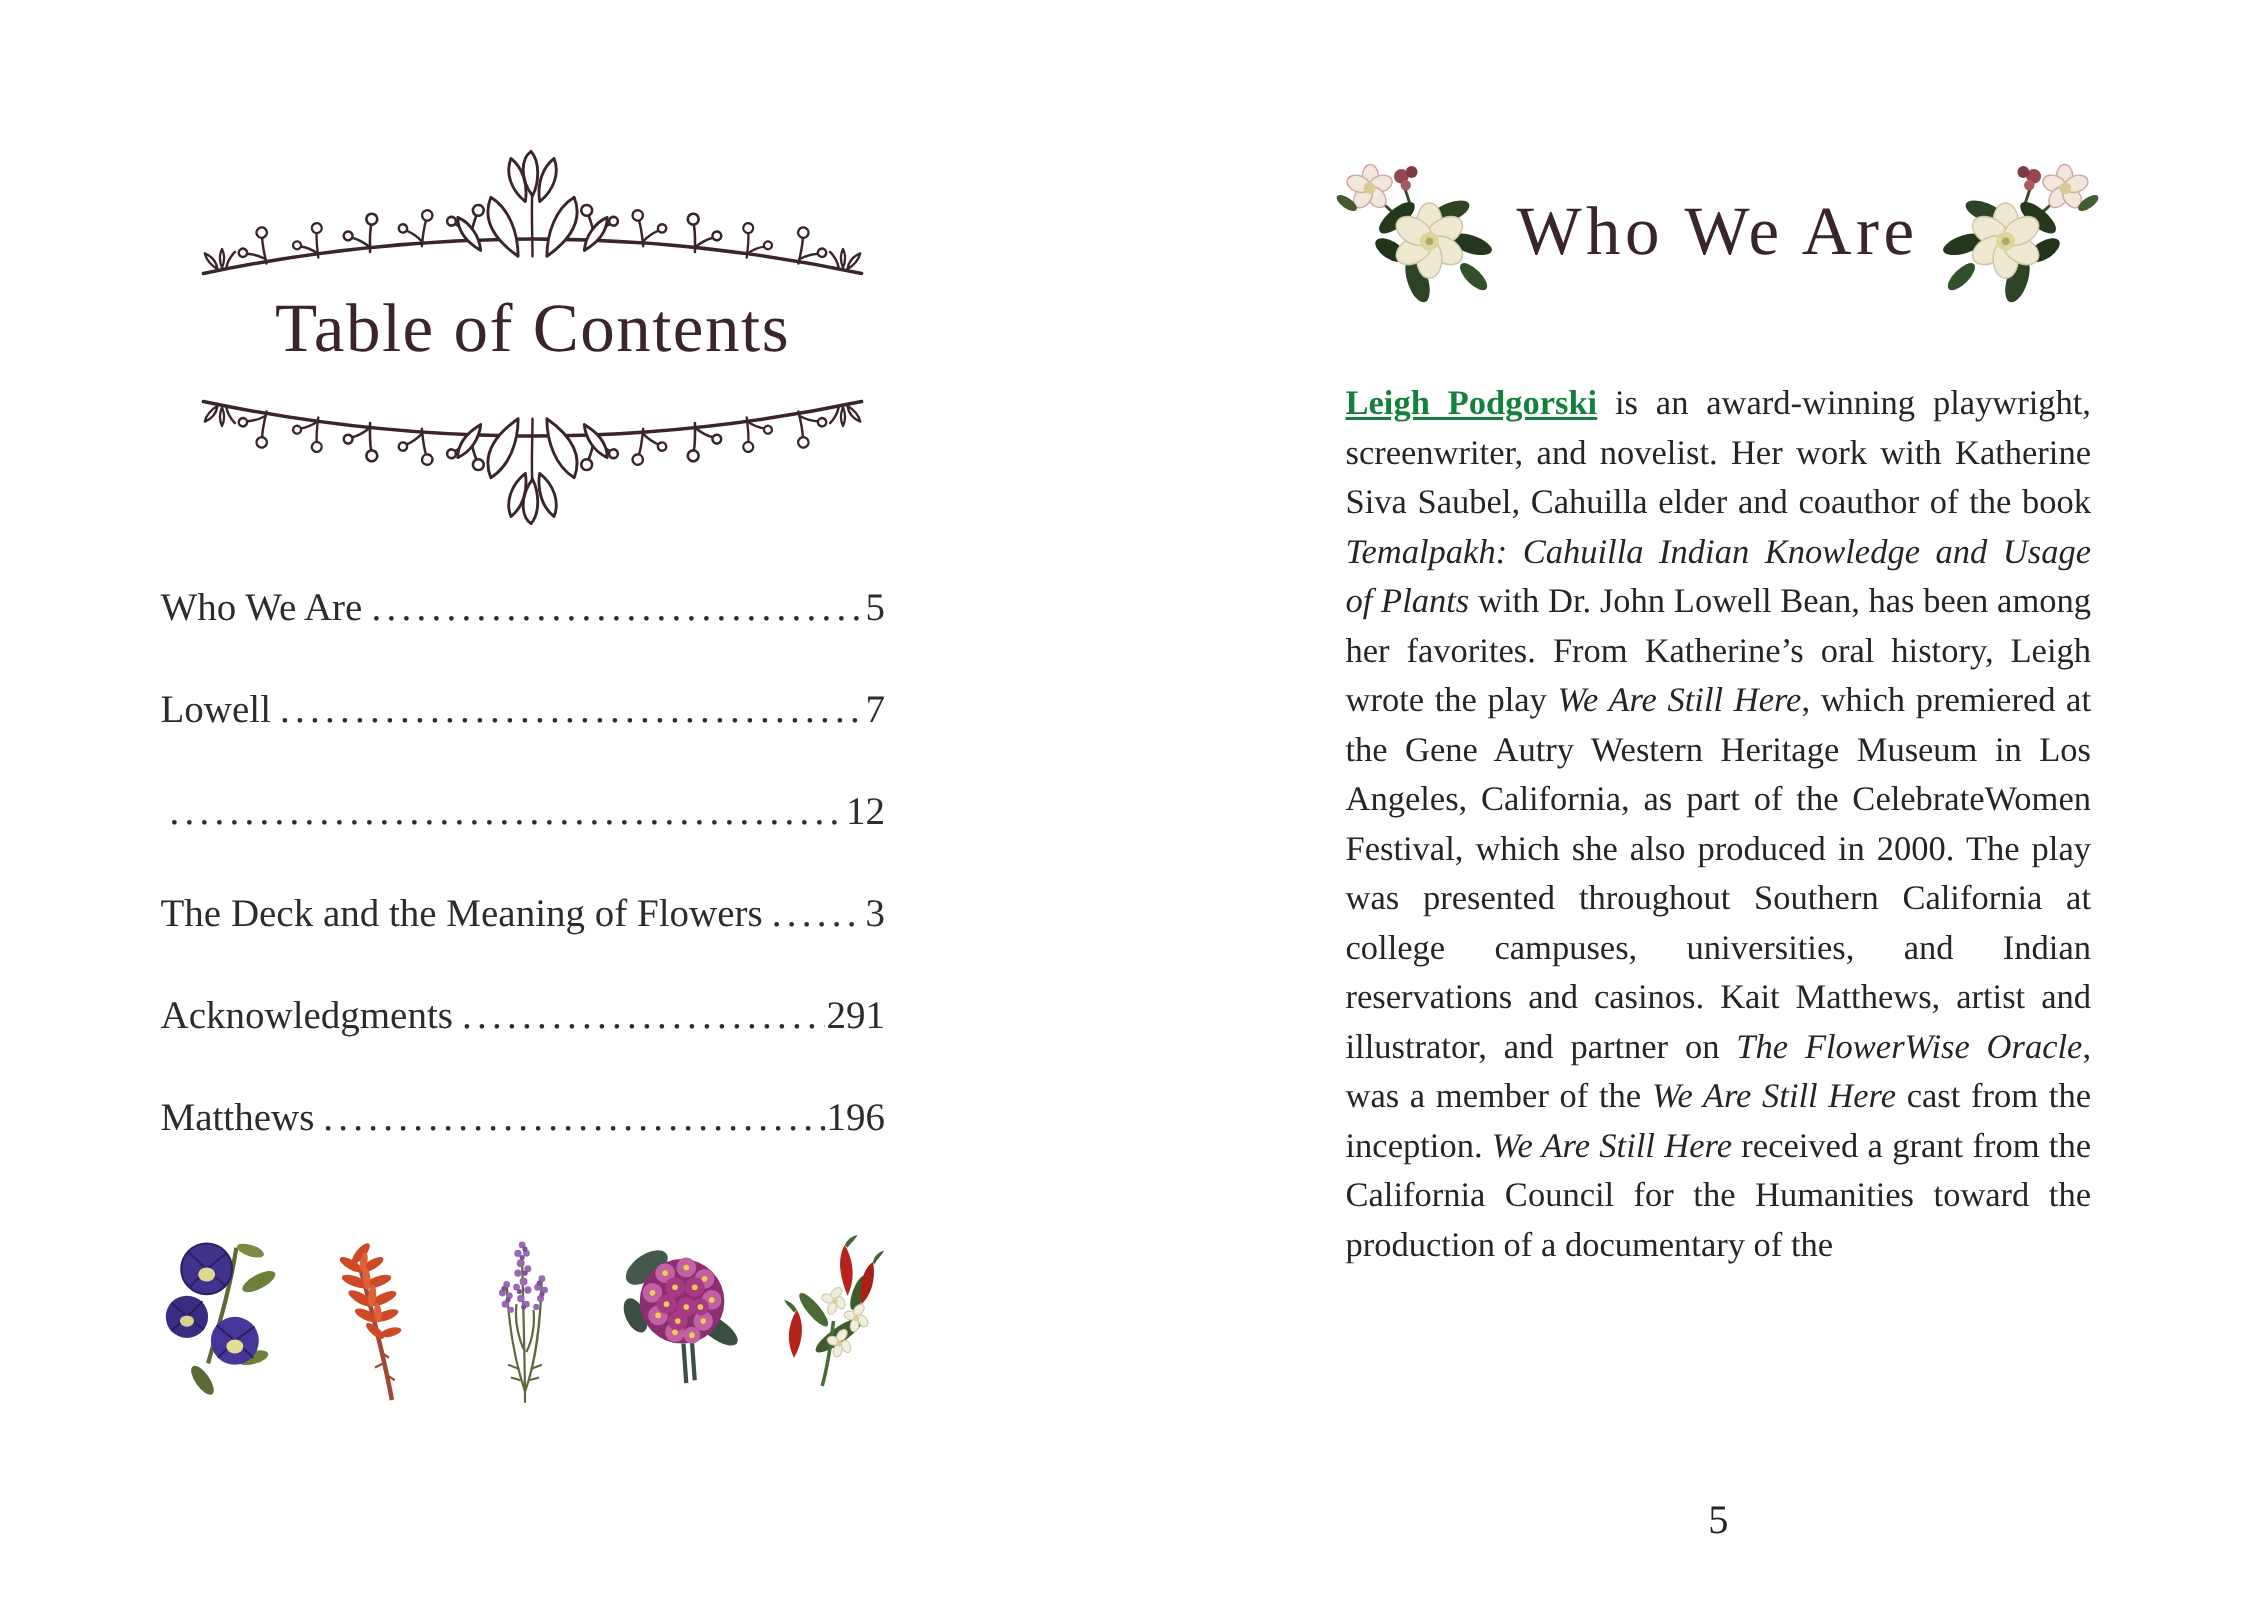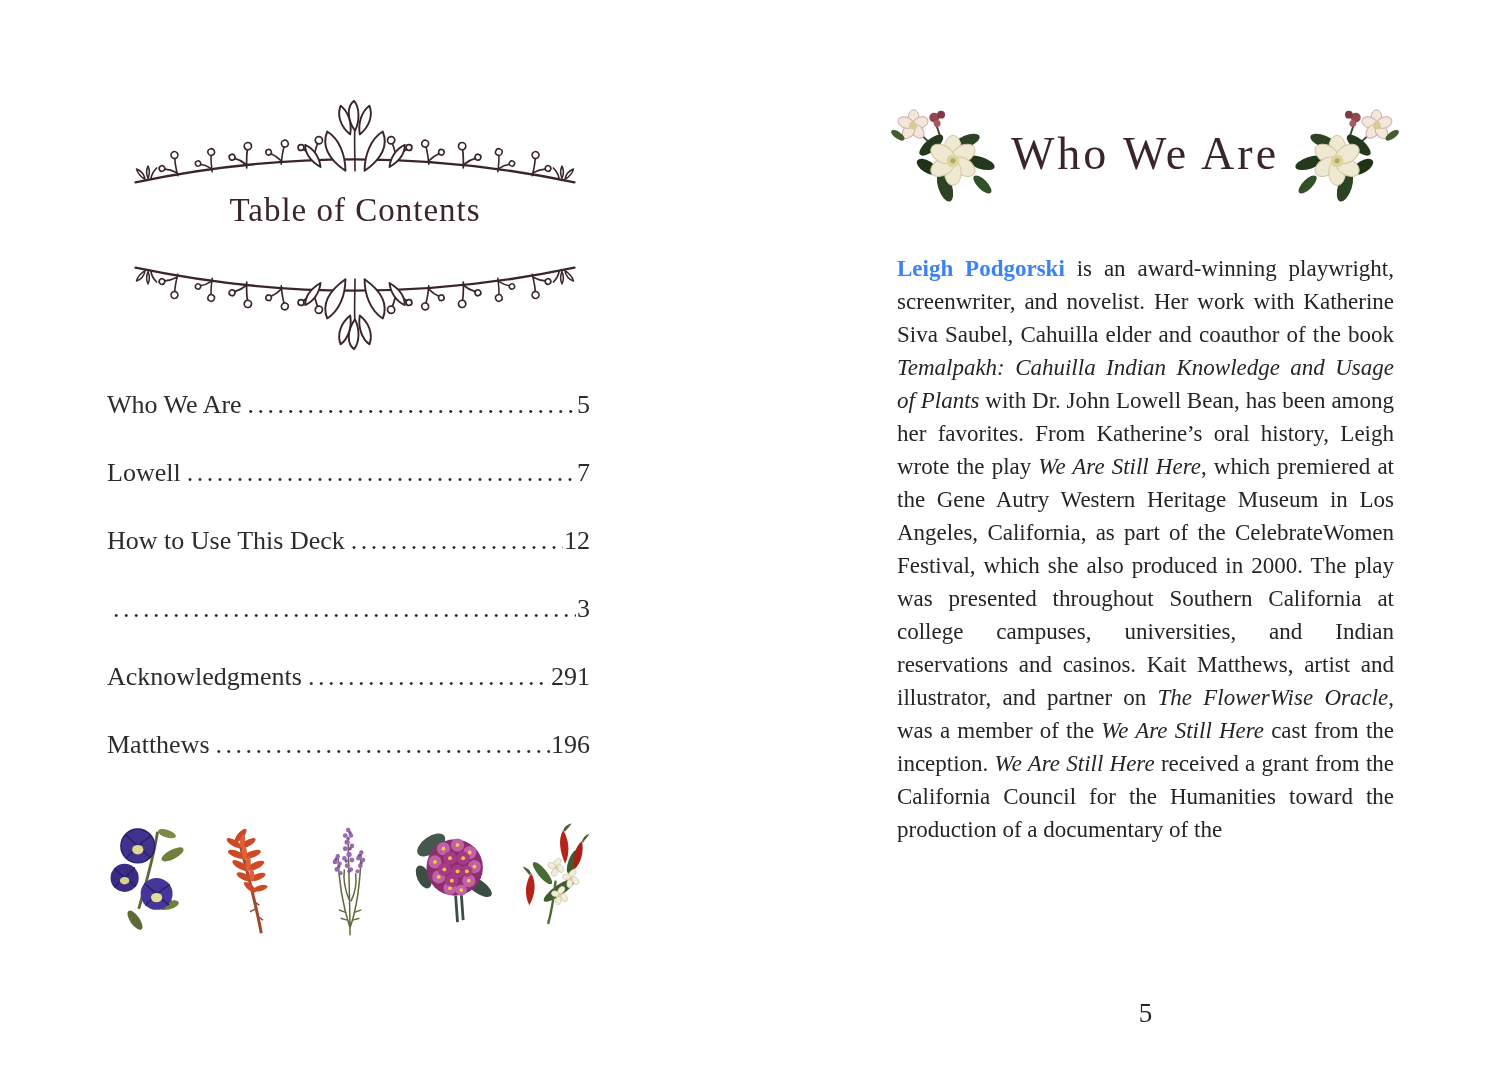--- a/index.html
+++ b/index.html
@@ -23,21 +23,21 @@
   .orn-svg{width:100%;height:100%;display:block;}
   .arcline{stroke:var(--orn);stroke-width:2.4;fill:none;stroke-linecap:round;}
   .ln{stroke:var(--orn);stroke-width:1.7;fill:none;stroke-linecap:round;}
   .berry{fill:#fff;stroke:var(--orn);stroke-width:1.7;}
   .petal{fill:#fff;stroke:var(--orn);stroke-width:2;stroke-linejoin:round;}
   .leafs{fill:#fff;stroke:var(--orn);stroke-width:1.6;stroke-linejoin:round;}
 
   .toc-title{
     position:absolute;left:120px;top:192px;width:470px;
     text-align:center;
-    font-size:33px;letter-spacing:1px;font-weight:normal;
+    font-size:46px;letter-spacing:1px;font-weight:normal;
     color:var(--orn);
     white-space:nowrap;
   }
   .toc-list{
     position:absolute;left:107px;top:390px;width:483px;
   }
   .toc-row{
     display:flex;align-items:baseline;
     font-size:26px;color:var(--toc);
     height:34px;margin-bottom:34px;
@@ -63,21 +63,21 @@
   .magnolia{width:118px;height:104px;flex:0 0 auto;}
   .who-title{
     font-size:46px;letter-spacing:3px;font-weight:normal;
     color:var(--orn);white-space:nowrap;flex:0 0 auto;
   }
   .who-body{
     position:absolute;left:897px;top:252px;width:497px;
     font-size:23px;line-height:33px;color:var(--body);
     text-align:justify;
   }
-  .seg-bold{font-weight:bold;color:#3b82f6;}
+  .seg-bold{font-weight:bold;color:#15803d;text-decoration:underline;}
   .seg-italic{font-style:italic;}
   .page-number{
     position:absolute;left:897px;top:998px;width:497px;
     text-align:center;font-size:27px;color:var(--body);
   }
 </style>
 </head>
 <body>
 
 <div id="screen">
@@ -144,25 +144,25 @@
         <span class="toc-label">Who We Are</span>
         <span class="toc-dots">........................................................................................................................</span>
         <span class="toc-page">5</span>
       </div>
       <div class="toc-row">
         <span class="toc-label">Lowell</span>
         <span class="toc-dots">........................................................................................................................</span>
         <span class="toc-page">7</span>
       </div>
       <div class="toc-row">
-        <span class="toc-label">How to Use This Deck</span>
         <span class="toc-dots">........................................................................................................................</span>
         <span class="toc-page">12</span>
       </div>
       <div class="toc-row">
+        <span class="toc-label">The Deck and the Meaning of Flowers</span>
         <span class="toc-dots">........................................................................................................................</span>
         <span class="toc-page">3</span>
       </div>
       <div class="toc-row">
         <span class="toc-label">Acknowledgments</span>
         <span class="toc-dots">........................................................................................................................</span>
         <span class="toc-page">291</span>
       </div>
       <div class="toc-row">
         <span class="toc-label">Matthews</span>

